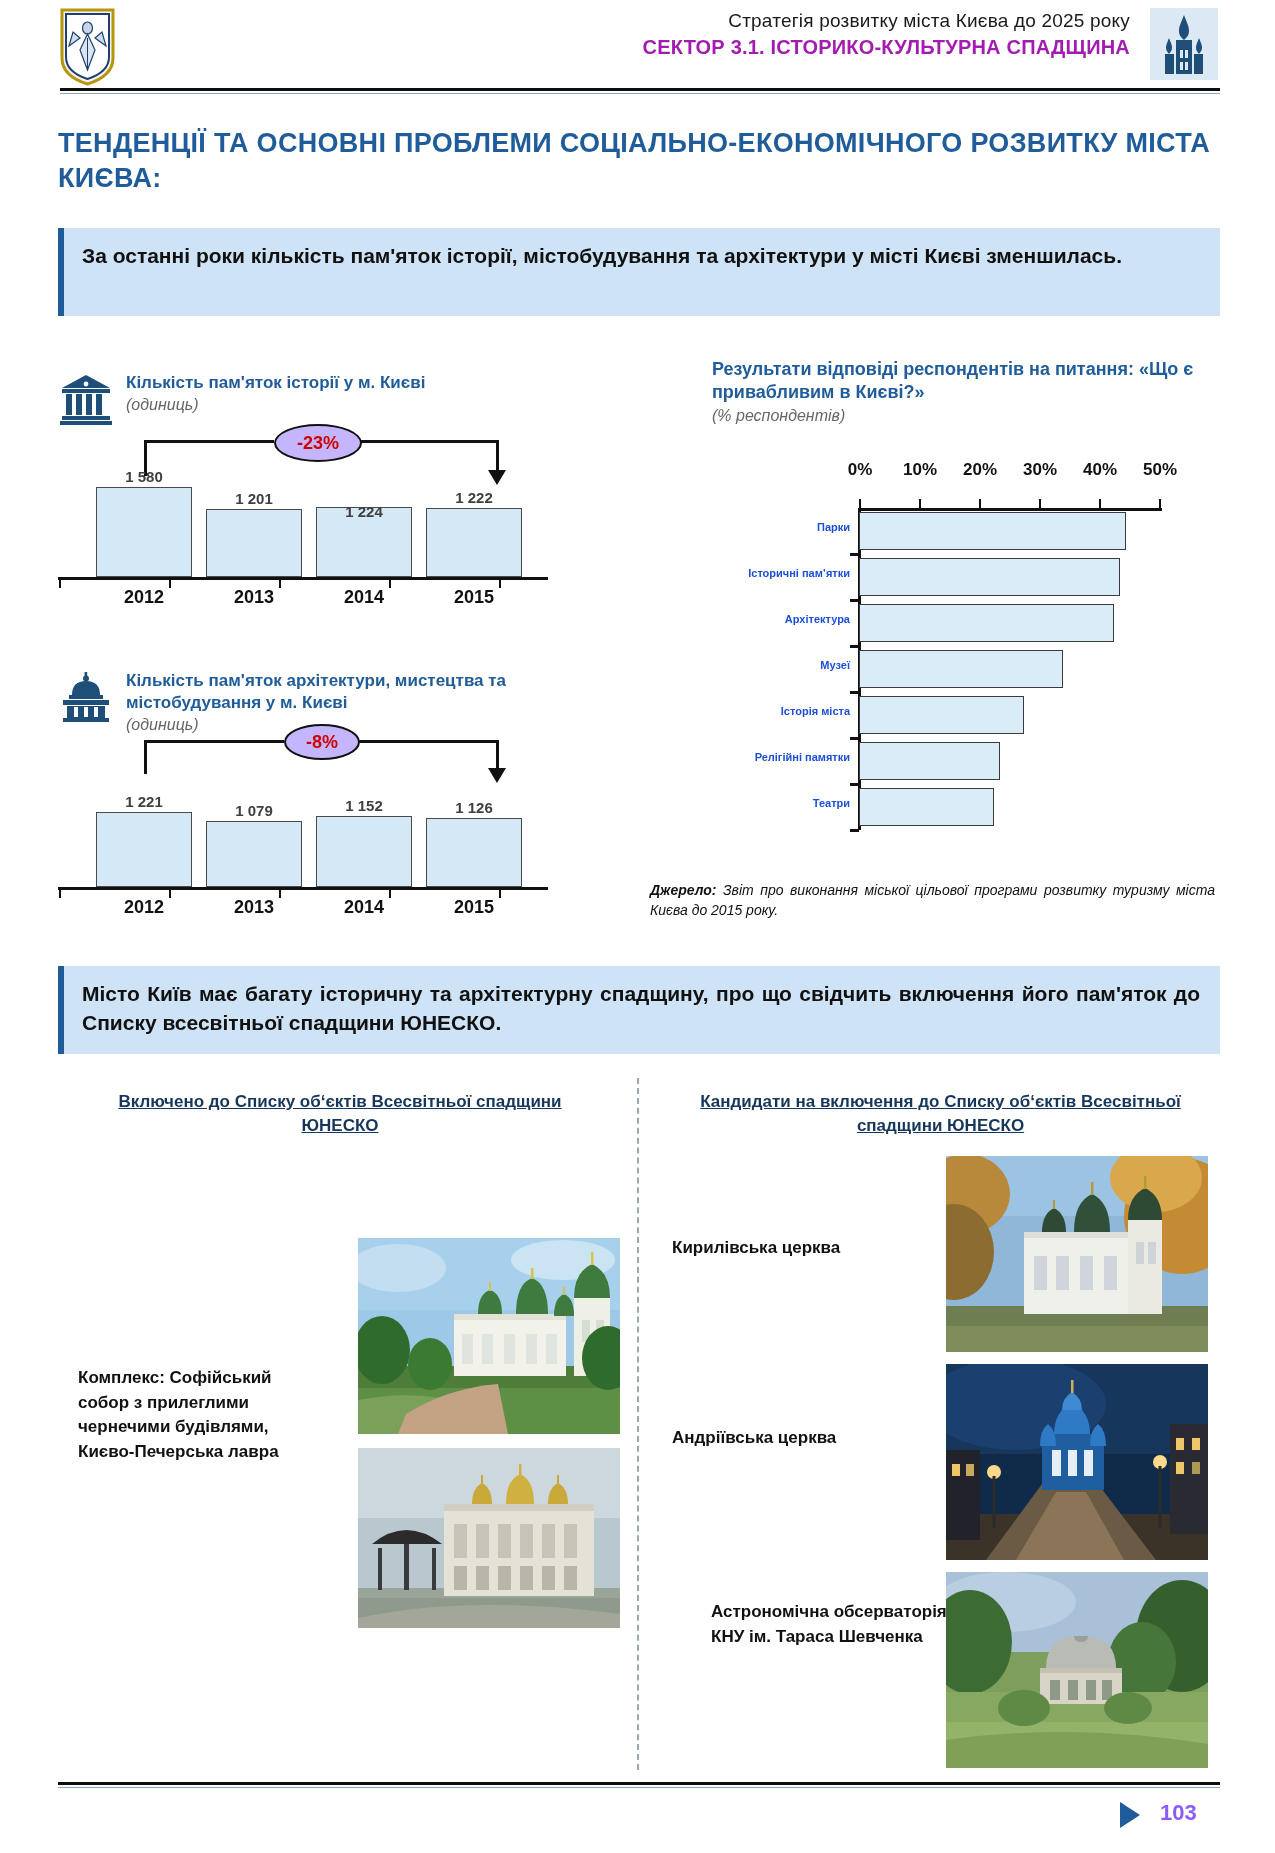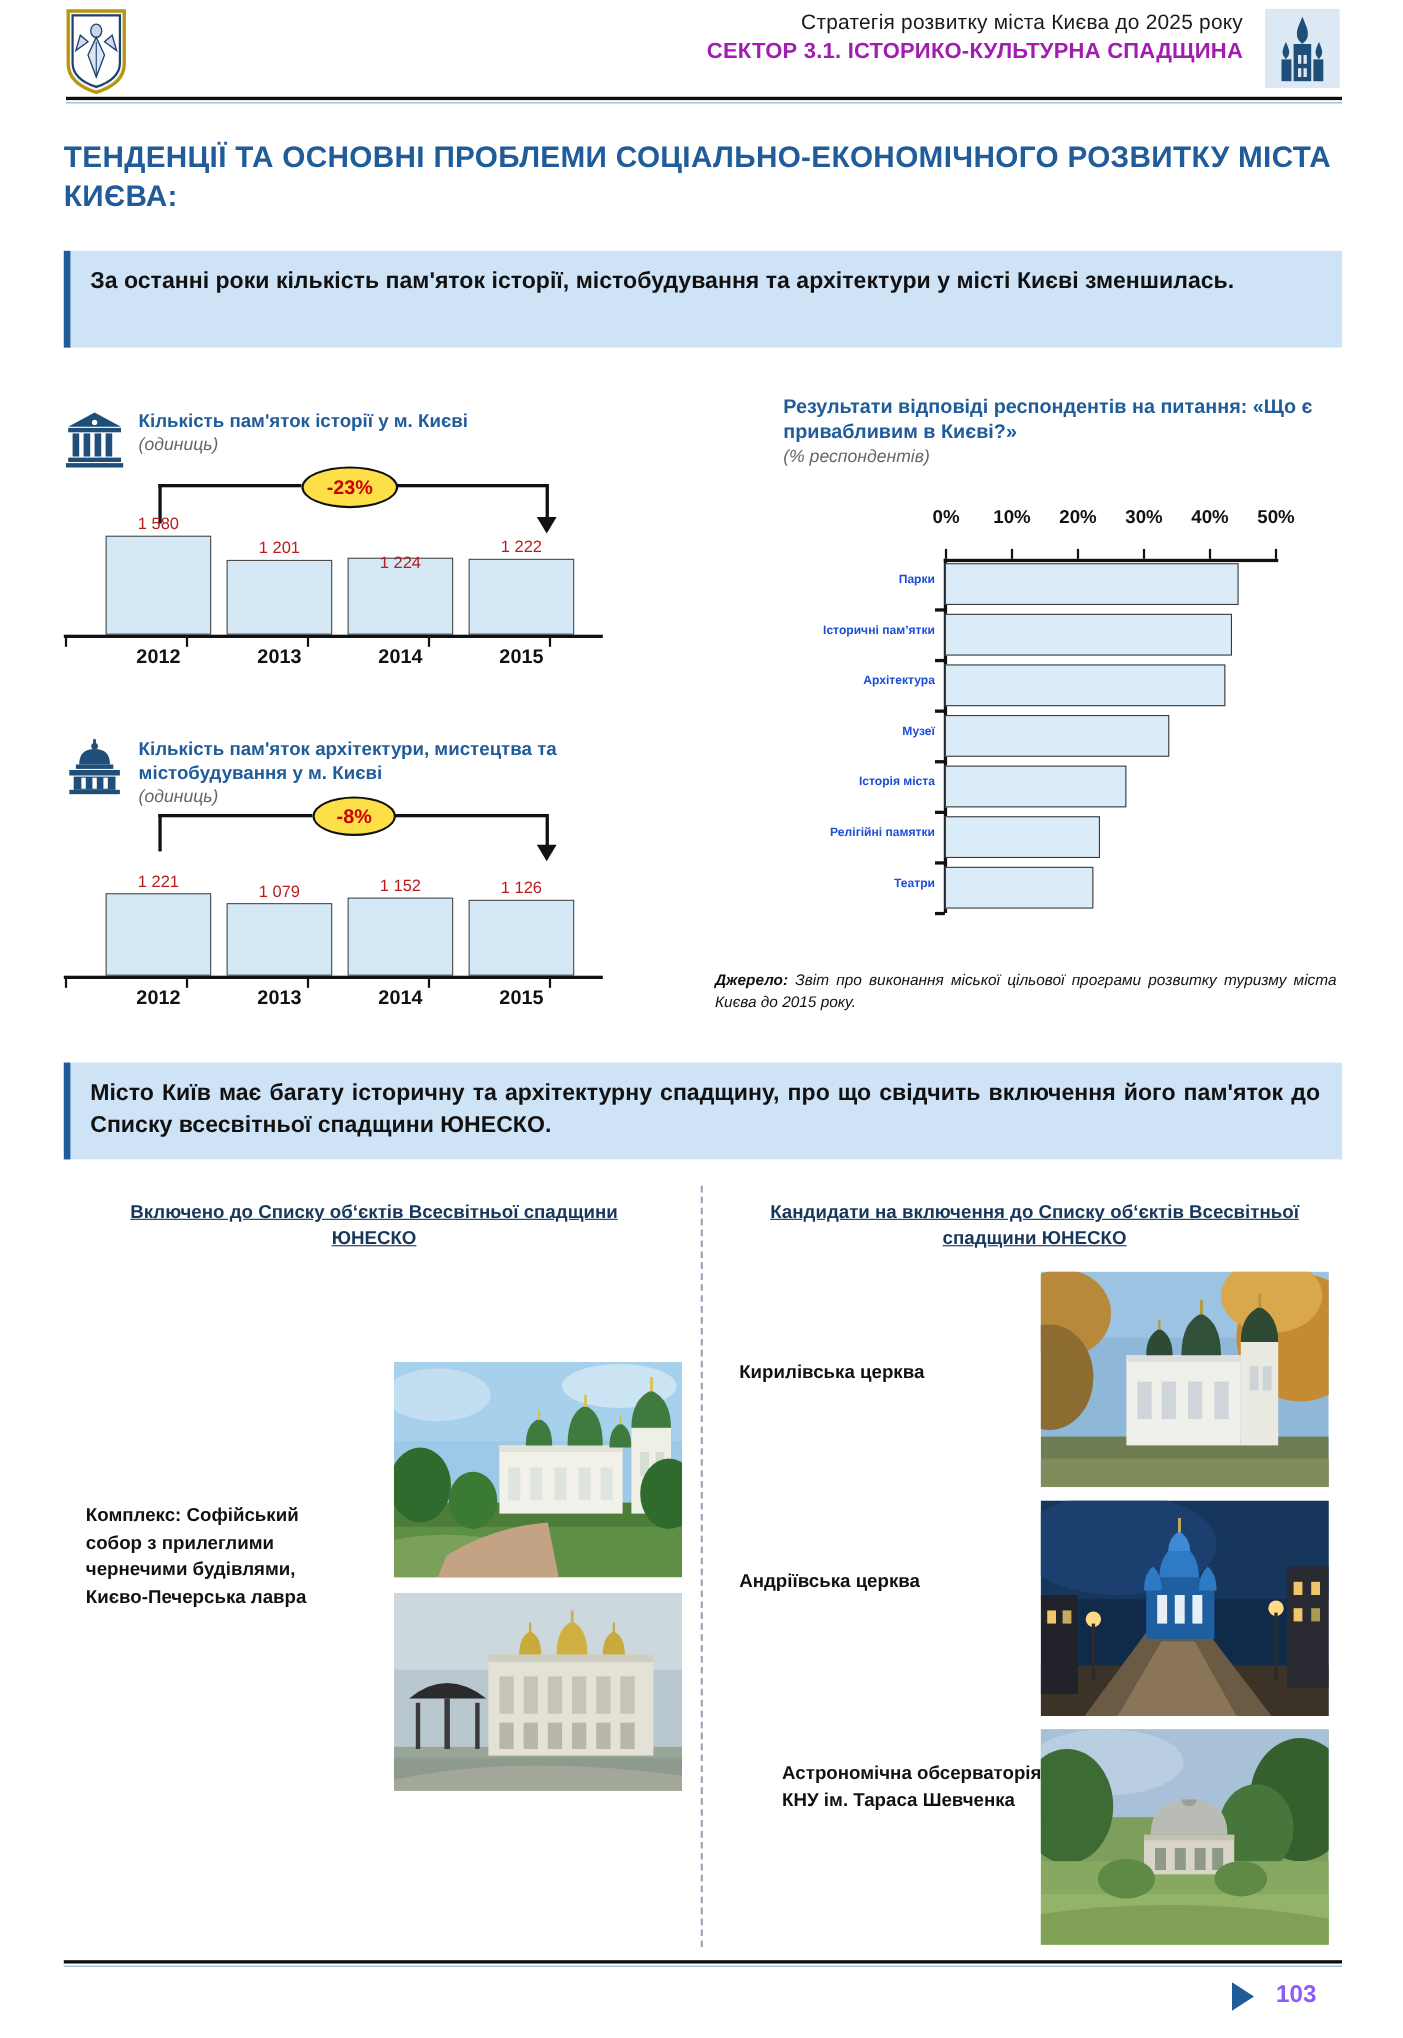--- a/index.html
+++ b/index.html
@@ -38,28 +38,28 @@
   
   .chart-head{position:absolute;display:flex;align-items:flex-start;gap:12px;margin-top:40px;}
   .chart-head .ticon{width:56px;height:56px;flex:0 0 56px;}
   .chart-title{font-size:17px;font-weight:bold;color:#1f5c99;line-height:1.3;}
   .chart-units{font-size:16px;font-style:italic;color:#666;margin-top:2px;}
 
   .colchart{position:absolute;}
   .axis{position:absolute;left:0;bottom:28px;width:100%;height:0;border-top:3px solid #111;}
   .tick{position:absolute;bottom:20px;width:0;height:9px;border-left:2px solid #111;}
   .bar{position:absolute;bottom:31px;background:#d4e9f5;border:1px solid #4a4a4a;box-sizing:border-box;}
-  .barval{position:absolute;font-size:15px;font-weight:normal;color:#b91c1c;text-align:center;}
+  .barval{position:absolute;font-size:15px;font-weight:bold;color:#404040;text-align:center;}
   .yearlbl{position:absolute;bottom:0;font-size:18px;font-weight:bold;color:#111;text-align:center;}
   .delta-line{position:absolute;border-top:3px solid #111;}
   .delta-stem-l{position:absolute;border-left:3px solid #111;}
   .delta-arrow-line{position:absolute;border-left:3px solid #111;}
   .delta-arrow-head{position:absolute;width:0;height:0;border-left:9px solid transparent;
       border-right:9px solid transparent;border-top:15px solid #111;}
-  .delta-badge{position:absolute;background:#fde047;border:2px solid #111;border-radius:50%;
+  .delta-badge{position:absolute;background:#c4b5fd;border:2px solid #111;border-radius:50%;
       font-size:18px;font-weight:bold;color:#cc0000;display:flex;align-items:center;justify-content:center;}
 
   
   .hchart{position:absolute;}
   .hscale{position:absolute;top:0;left:0;width:100%;height:24px;}
   .hscale span{position:absolute;font-size:17px;font-weight:bold;color:#111;transform:translateX(-50%);}
   .haxis{position:absolute;border-left:3px solid #111;}
   .htopline{position:absolute;border-top:3px solid #111;}
   .htick{position:absolute;height:9px;border-left:2px solid #111;}
   .hrow-tick{position:absolute;width:9px;border-top:3px solid #111;}

